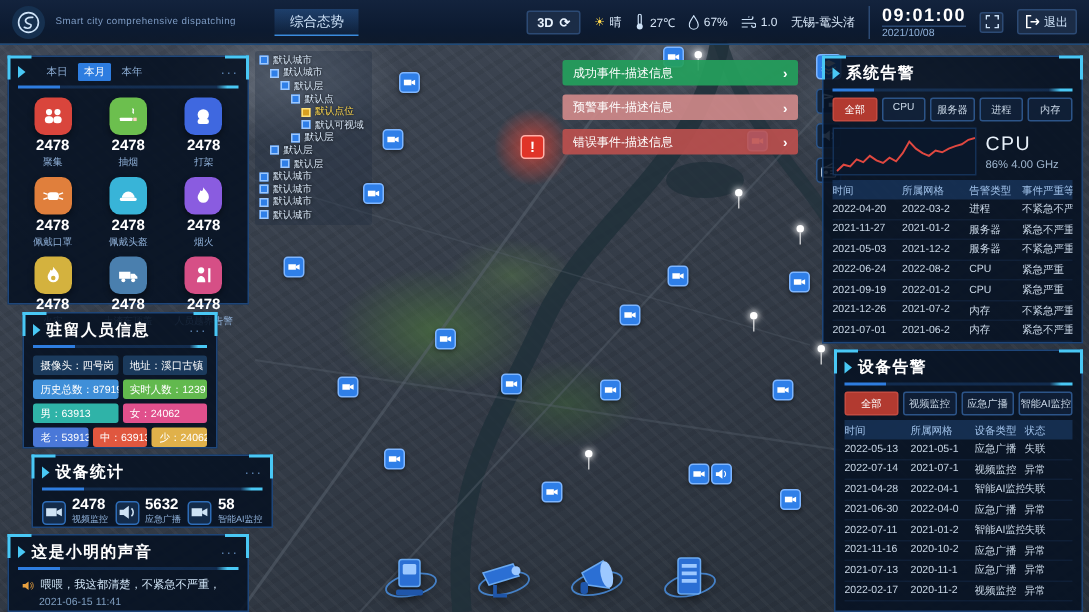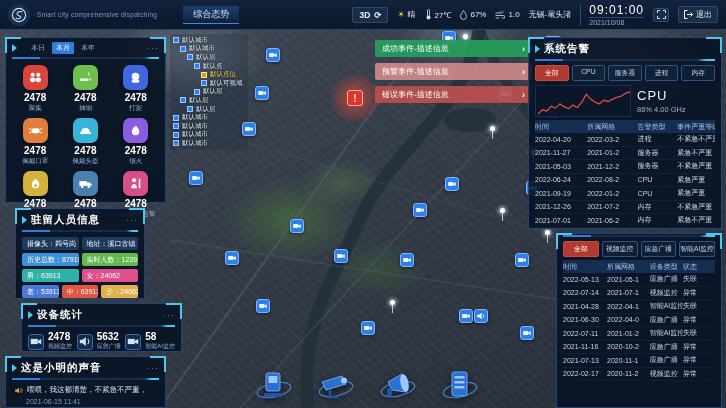--- a/index.html
+++ b/index.html
@@ -37,21 +37,21 @@
   .app-sub { font-size:6.5px; color:#7e9cc4; letter-spacing:.3px; }
   .nav-tab { margin-left:26px; font-size:9px; color:#cfe3f8; padding:2px 10px;
     background:linear-gradient(180deg,rgba(54,120,200,.35),rgba(54,120,200,.08));
     border-bottom:1px solid #3b8bde; cursor:pointer; }
   #hdr-right { margin-left:auto; display:flex; align-items:center; gap:9px; }
   .hdr-item { display:flex; align-items:center; gap:3px; color:#d7e6f7; font-size:8px; }
   .btn-3d { background:#1b2c46; border:1px solid #2c4a74; border-radius:2px;
     color:#eaf4ff; font-size:8.5px; font-weight:bold; padding:2px 6px;
     display:flex; gap:4px; align-items:center; cursor:pointer;justify-content:space-between; }
   .clock { text-align:left; border-left:1px solid #2c4a74; padding-left:8px; }
-  .clock .t { font-size:12px; font-weight:normal; color:#fff; letter-spacing:1px; line-height:12px; }
+  .clock .t { font-size:12px; font-weight:bold; color:#fff; letter-spacing:1px; line-height:12px; }
   .clock .d { font-size:7px; color:#8fb0d8; border-top:1px solid #2c4a74; margin-top:1px; padding-top:1px; }
   .hdr-icon-btn { width:16px; height:14px; background:#1b2c46; border:1px solid #2c4a74;
     border-radius:2px; display:flex; align-items:center; justify-content:center; cursor:pointer; }
   .exit-btn { display:flex; gap:3px; align-items:center; background:#1b2c46;
     border:1px solid #2c4a74; border-radius:2px; padding:2px 5px; color:#cfe3f8;
     font-size:8px; cursor:pointer; }
 
   
   .panel { position:absolute; background:rgba(6,17,34,.88);
     border:1px solid rgba(46,110,190,.55); z-index:20; }
@@ -430,21 +430,21 @@
         <svg width="9" height="9" viewBox="0 0 16 16" style="flex:none; margin-top:1px;">
             <path d="M2 6h3l4-3v10l-4-3H2z" fill="#e8a03f"></path>
             <path d="M11 5 a4 4 0 0 1 0 6 M12.5 3.5 a6 6 0 0 1 0 9" stroke="#e8a03f" stroke-width="1" fill="none"></path>
           </svg>
         <span>喂喂，我这都清楚，不紧急不严重，</span>
       </div>
       <div class="bc-time">2021-06-15 11:41</div>
     </div>
   </div>
 
-  <div class="panel" style="right:4px; top:37px; width:194px; height:192px;">
+  <div class="panel" style="right:4px; top:37px; width:174px; height:192px;">
     <div class="p-title">
       <span class="tri"></span>
       <span class="txt">系统告警</span>
     </div>
     <div class="p-underline"></div>
     <div class="tab-row" id="sys-tabs">
         <div class="r-tab active">全部</div>
         <div class="r-tab">CPU</div>
         <div class="r-tab">服务器</div>
         <div class="r-tab">进程</div>
@@ -505,20 +505,24 @@
         <div class="tr">
           <div class="td c1">2021-07-01</div>
           <div class="td c2">2021-06-2</div>
           <div class="td c3">内存</div>
           <div class="td c4">紧急不严重</div>
         </div>
       </div>
   </div>
 
   <div class="panel" style="right:4px; top:233px; width:166px; height:175px;">
+    <div class="p-title">
+      <span class="tri"></span>
+      <span class="txt">设备告警</span>
+    </div>
     <div class="p-underline"></div>
     <div class="tab-row" id="dev-tabs">
         <div class="r-tab active">全部</div>
         <div class="r-tab">视频监控</div>
         <div class="r-tab">应急广播</div>
         <div class="r-tab">智能AI监控</div>
       </div>
     <div class="tbl" id="dev-table">
         <div class="tr head">
           <div class="td c1">时间</div>

